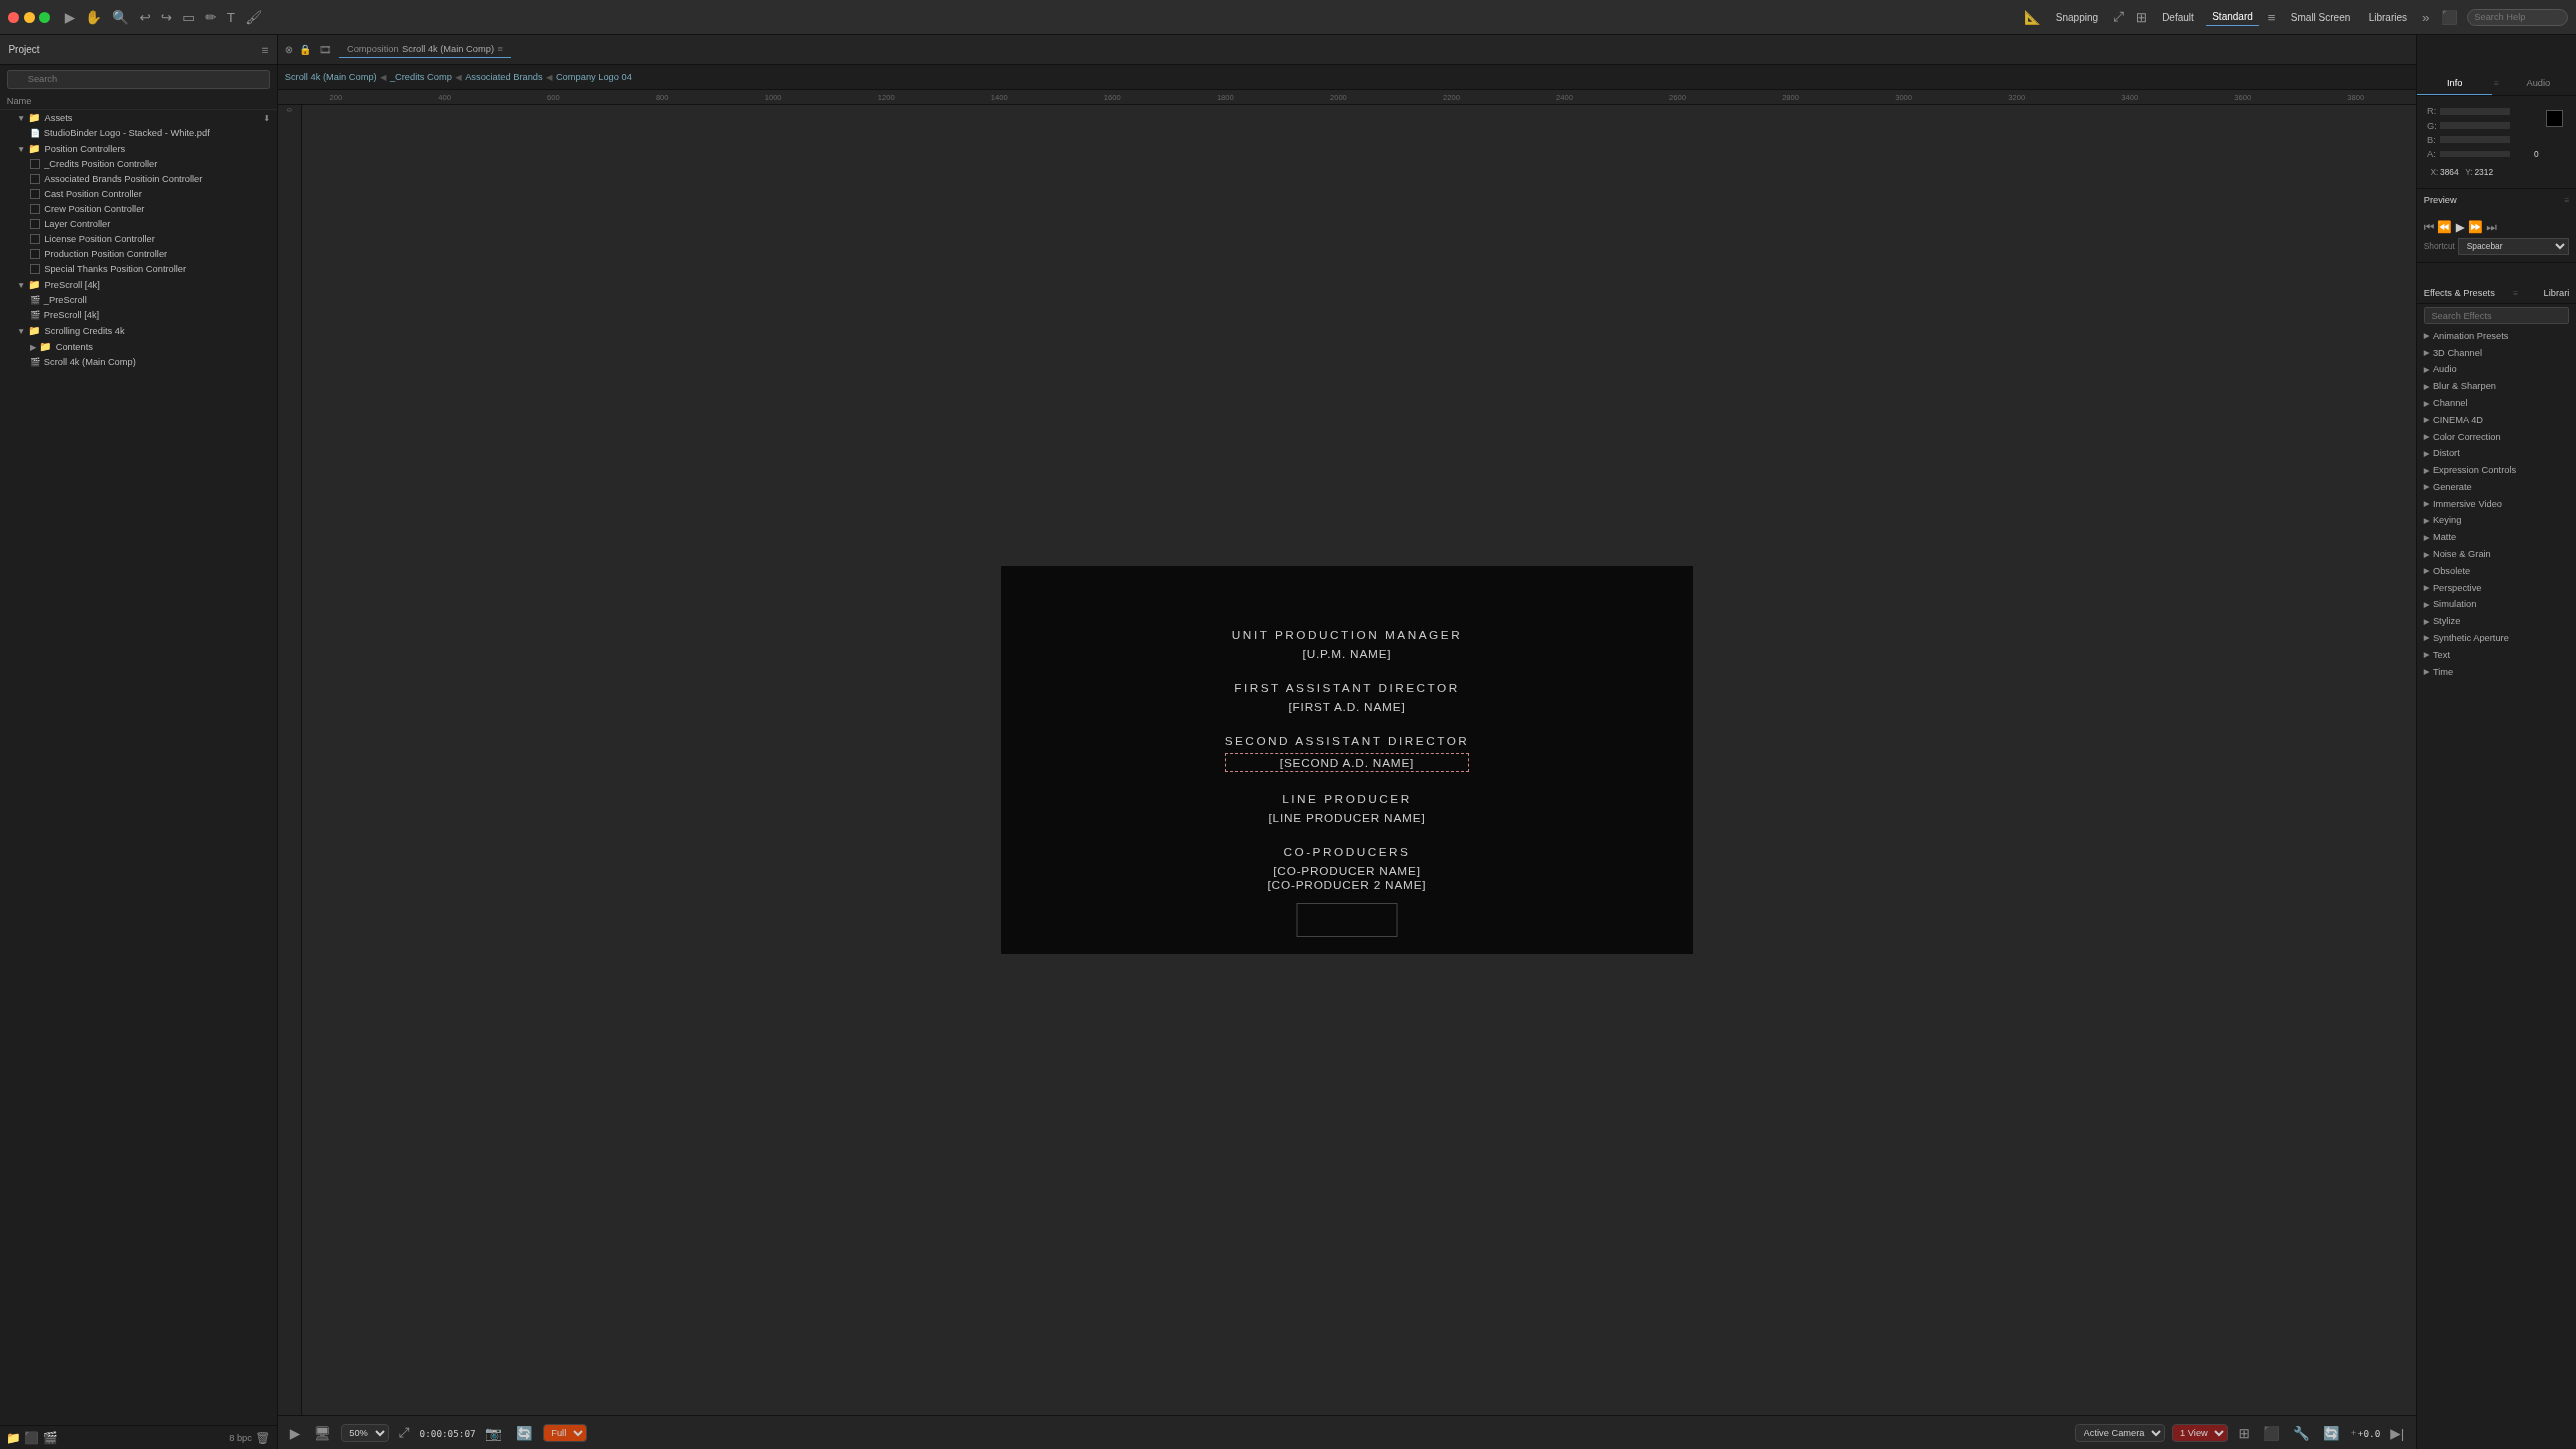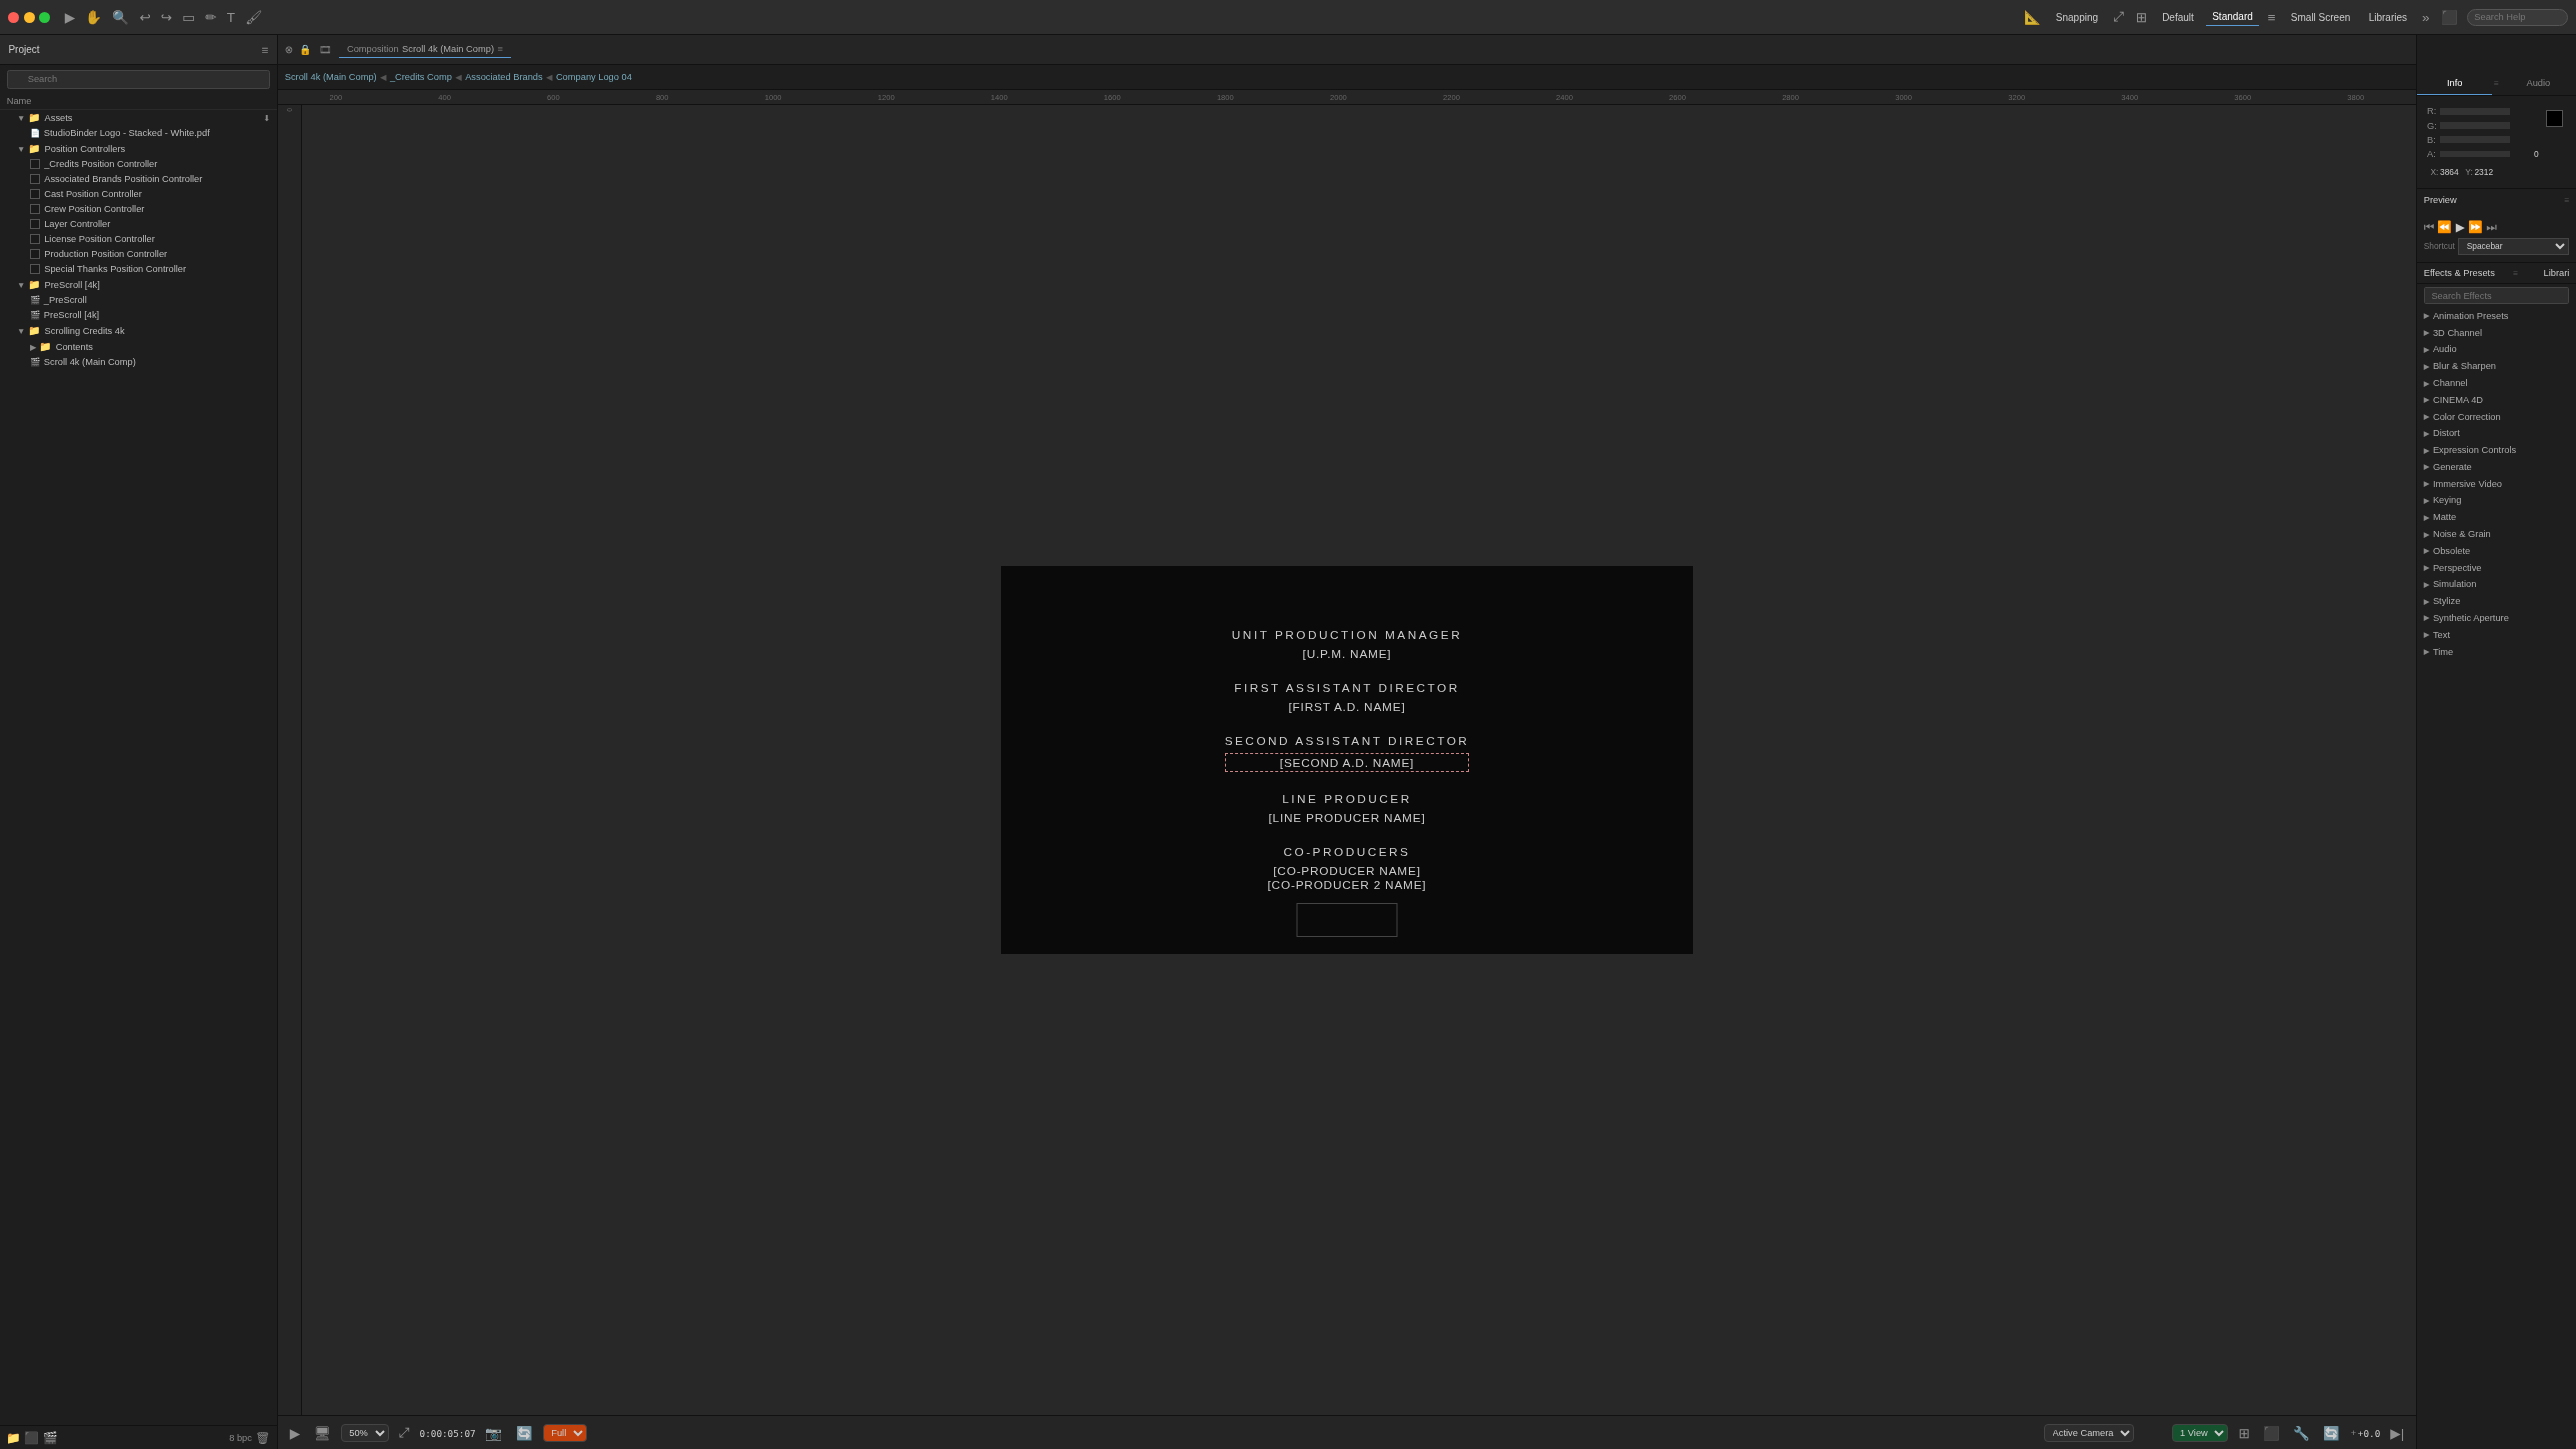--- a/index.html
+++ b/index.html
@@ -74,21 +74,21 @@
     .rgb-bar { flex: 1; height: 6.7px; background: #333; }
     .rgb-val { color: #ccc; font-size: 8.4px; width: 25px; text-align: right; }
     .color-swatch { width: 17px; height: 17px; background: #000; border: 0.8px solid #555; margin: 3.4px; }
 
     .preview-section { padding: 6.7px; }
     .preview-header { display: flex; justify-content: space-between; align-items: center; margin-bottom: 15px; }
     .preview-title { color: #ccc; font-size: 9.3px; }
     .prev-btn { background: none; border: none; color: #888; font-size: 11.8px; cursor: pointer; }
 
     .effects-section { flex: 1; overflow-y: auto; }
-    .effects-header { display: flex; justify-content: space-between; padding: 5px 6.7px; border-bottom: 0.8px solid #111; }
+    .effects-header { display: flex; justify-content: space-between; padding: 5px 6.7px; border-bottom: 0.8px solid #111; margin-top: 20px; }
     .effects-title { color: #ccc; font-size: 9.3px; }
     .effects-search { padding: 3.4px 6.7px; }
     .effects-search input { background: #2d2d2d; border: 0.8px solid #444; color: #ccc; padding: 2.5px 6.7px; font-size: 9.3px; width: 100%; border-radius: 1.7px; }
     .effect-category { display: flex; align-items: center; padding: 3.4px 6.7px; cursor: pointer; color: #aaa; font-size: 9.3px; }
     .effect-triangle { margin-right: 3.4px; color: #888; font-size: 7.6px; }
 
     
     .comp-ruler { background: #252525; height: 15px; border-bottom: 0.8px solid #111; display: flex; align-items: center; padding: 0 3.4px; }
     .ruler-numbers { display: flex; flex: 1; justify-content: space-around; }
     .ruler-n { color: #666; font-size: 7.6px; }
@@ -338,21 +338,21 @@
       <div class="timecode">0:00:05:07</div>
       <span class="toolbar-icon">📷</span>
       <span class="toolbar-icon">🔄</span>
       <select class="ctrl-btn" style="background:#c2410c;border:0.8px solid #444;color:#ccc;font-size:9.3px;padding:1.7px 3.4px;">
         <option>Full</option>
       </select>
       <span class="spacer"></span>
       <select class="ctrl-btn" style="background:#2d2d2d;border:0.8px solid #444;color:#ccc;font-size:9.3px;padding:1.7px 3.4px;">
         <option>Active Camera</option>
       </select>
-      <select class="ctrl-btn" style="background:#14532d;border:0.8px solid #444;color:#ccc;font-size:9.3px;padding:1.7px 3.4px;margin-left:31px;">
+      <select class="ctrl-btn" style="background:#7f1d1d;border:0.8px solid #444;color:#ccc;font-size:9.3px;padding:1.7px 3.4px;">
         <option>1 View</option>
       </select>
       <span class="toolbar-icon">⊞</span>
       <span class="toolbar-icon">⬛</span>
       <span class="toolbar-icon">🔧</span>
       <span class="toolbar-icon">🔄</span>
       <div style="display:flex;align-items:center;gap:1.7px;">
         <span style="color:#888;font-size:9.3px;">+</span>
         <span class="timecode">+0.0</span>
       </div>

